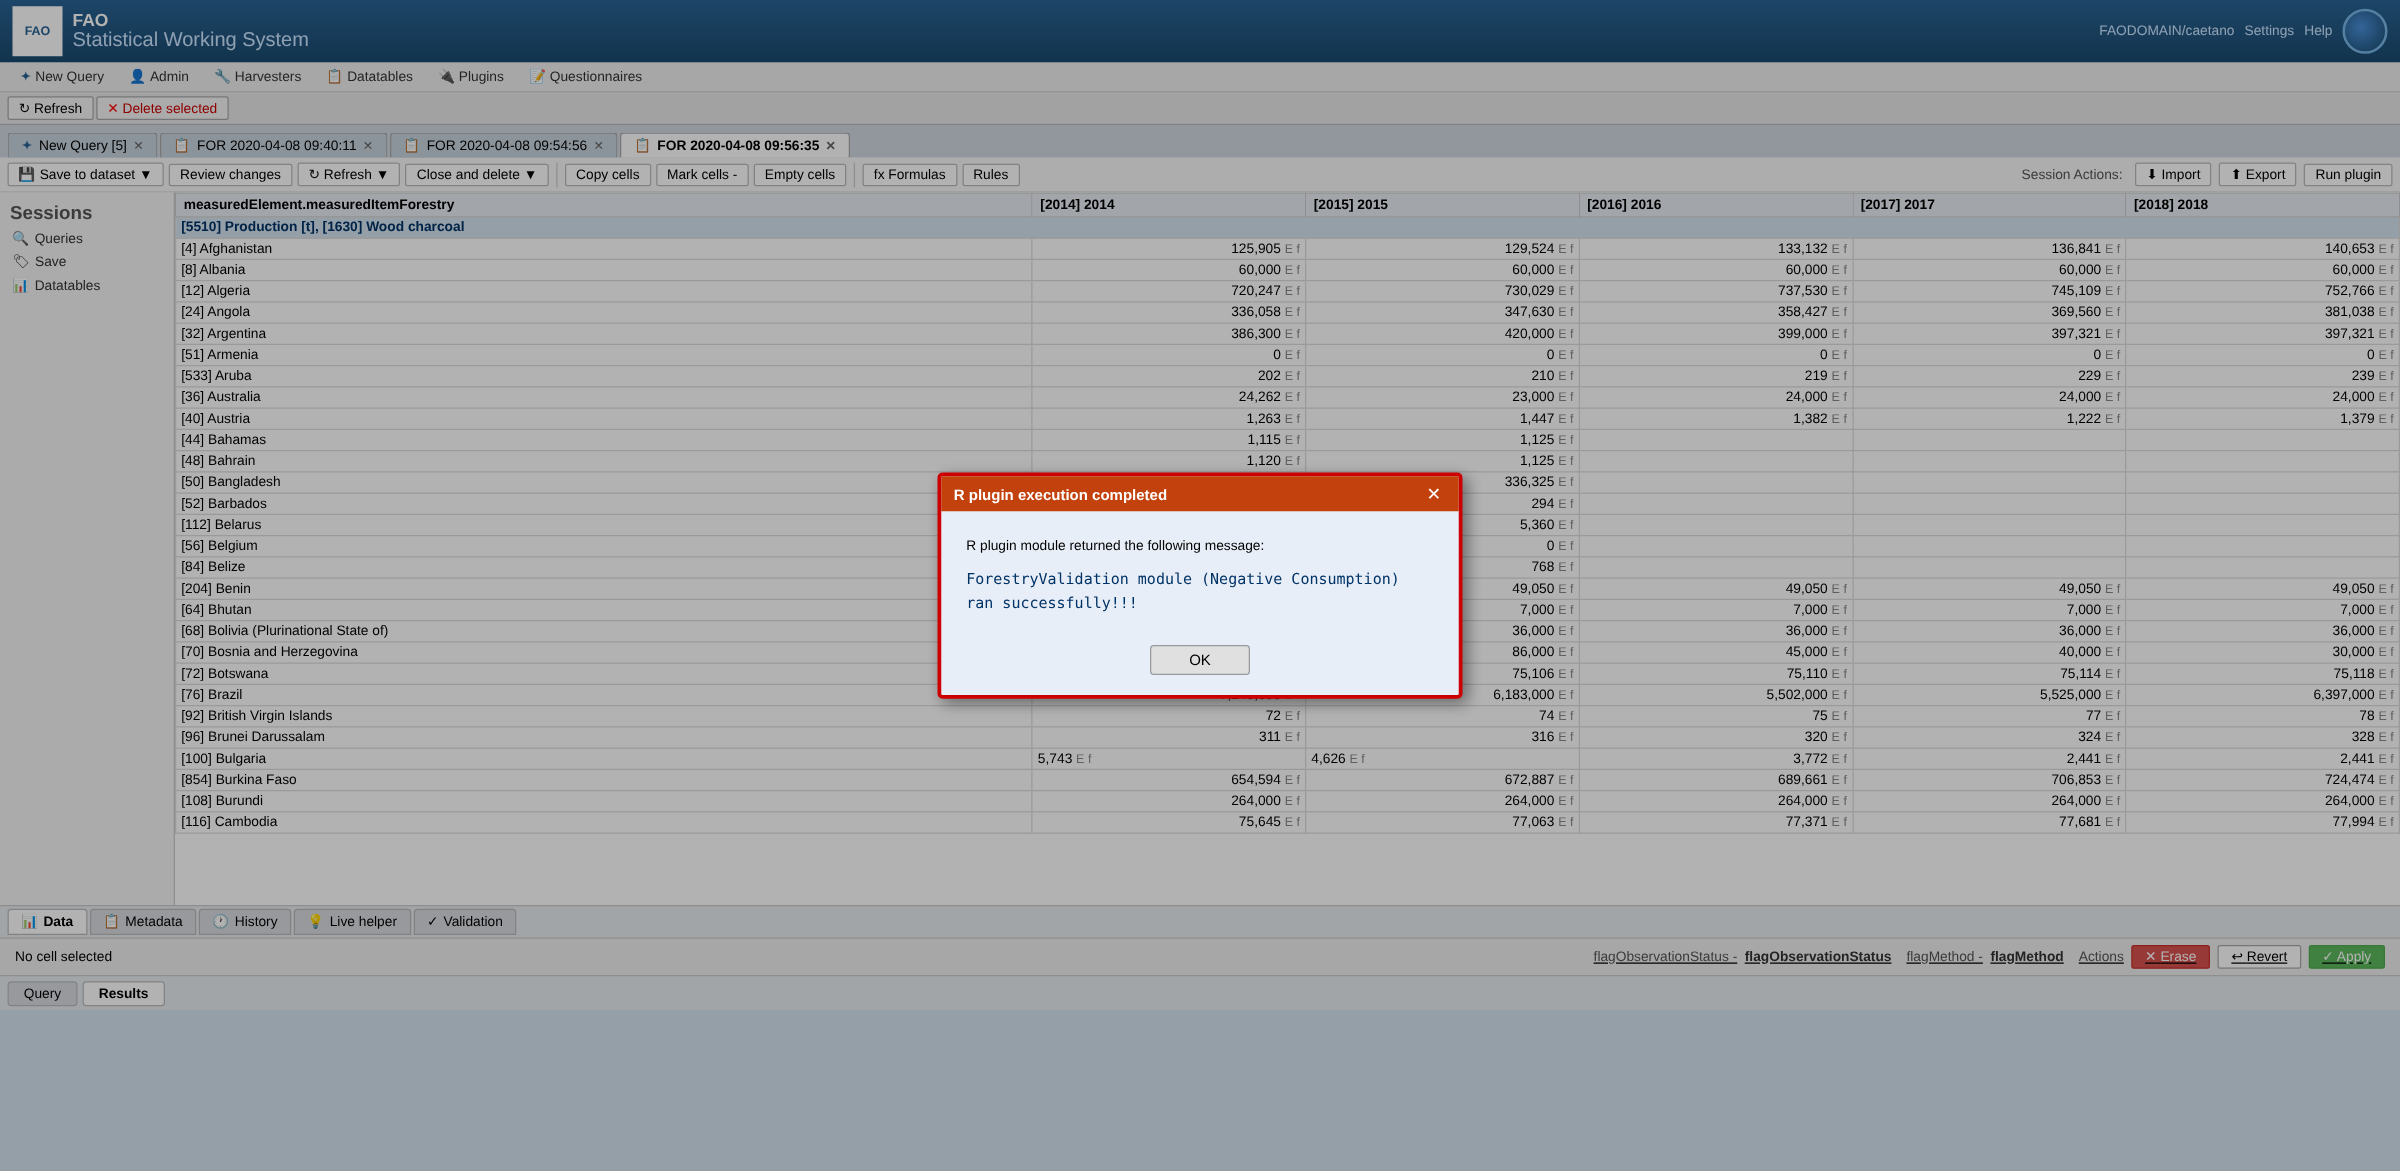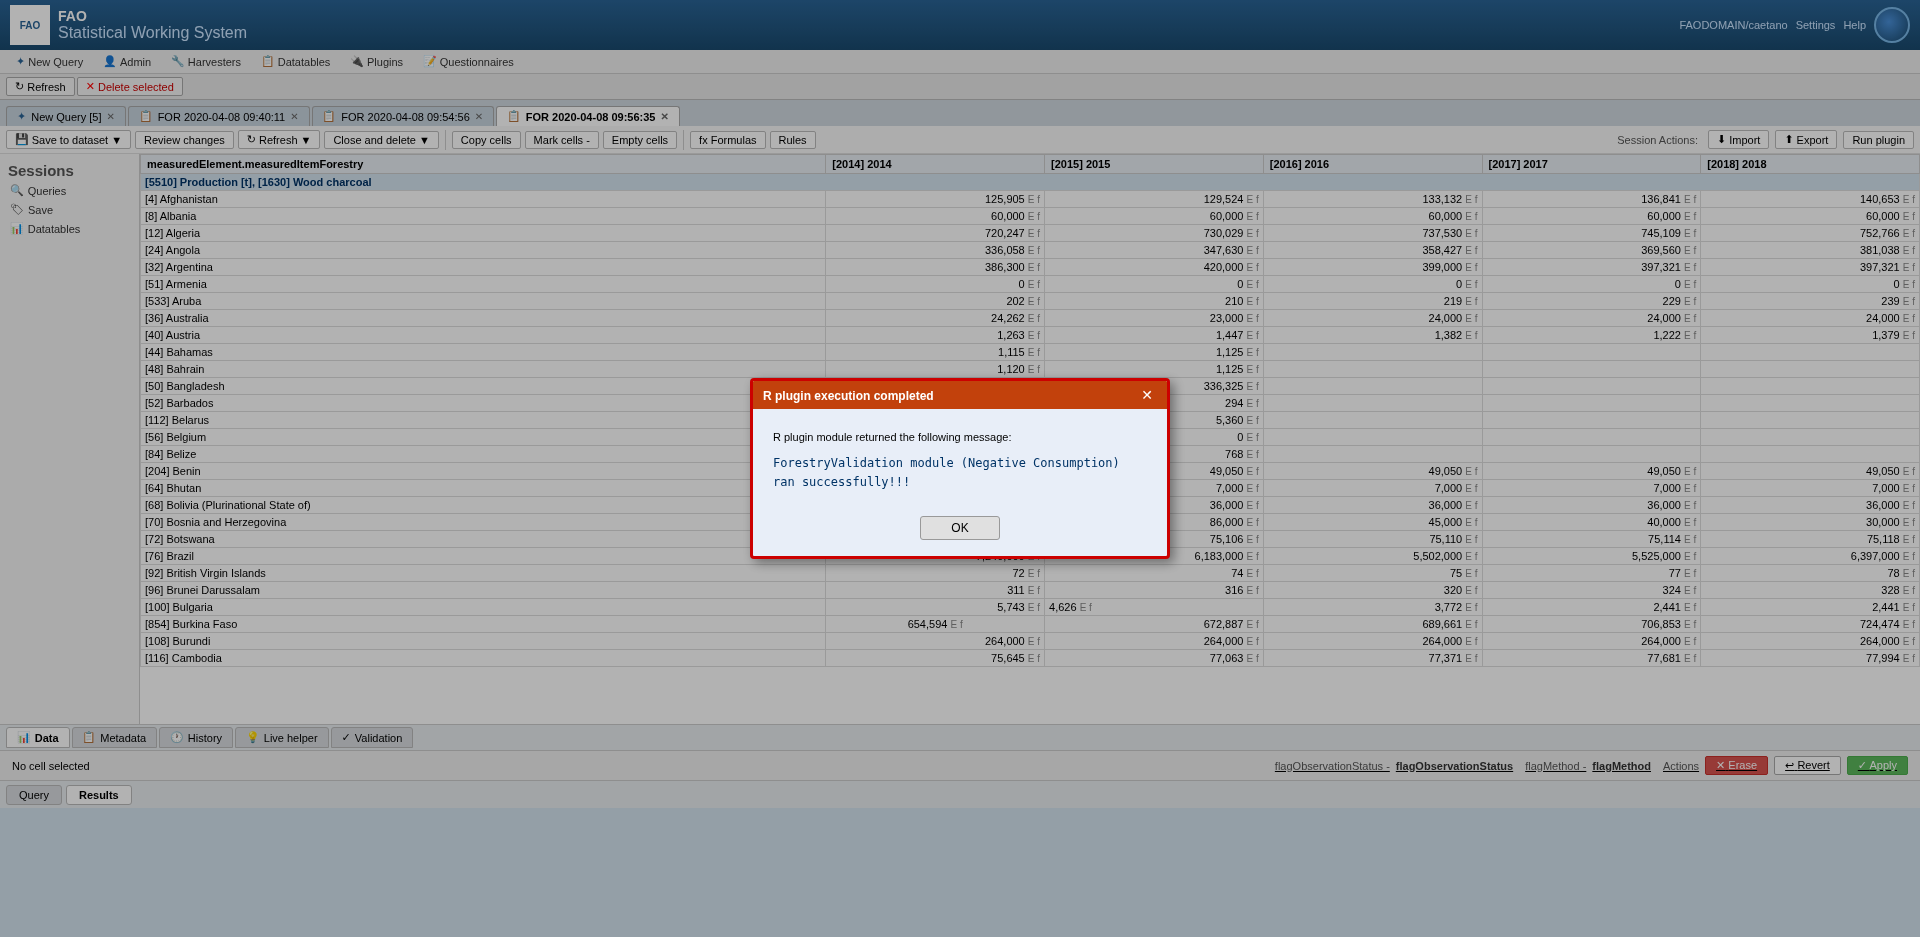--- a/index.html
+++ b/index.html
@@ -703,29 +703,29 @@
           <tr>
             <td class="row-label">[96] Brunei Darussalam</td>
             <td style="text-align: right;">311 <span style="color:#888;font-size:10px;">E f</span></td>
             <td style="text-align: right;">316 <span style="color:#888;font-size:10px;">E f</span></td>
             <td style="text-align: right;">320 <span style="color:#888;font-size:10px;">E f</span></td>
             <td style="text-align: right;">324 <span style="color:#888;font-size:10px;">E f</span></td>
             <td style="text-align: right;">328 <span style="color:#888;font-size:10px;">E f</span></td>
           </tr>
           <tr>
             <td class="row-label">[100] Bulgaria</td>
-            <td style="text-align: right;">5,743 <span style="color:#888;font-size:10px;">E f</span></td>
+            <td style="">5,743 <span style="color:#888;font-size:10px;">E f</span></td>
             <td style="">4,626 <span style="color:#888;font-size:10px;">E f</span></td>
             <td style="text-align: right;">3,772 <span style="color:#888;font-size:10px;">E f</span></td>
             <td style="text-align: right;">2,441 <span style="color:#888;font-size:10px;">E f</span></td>
             <td style="text-align: right;">2,441 <span style="color:#888;font-size:10px;">E f</span></td>
           </tr>
           <tr>
             <td class="row-label">[854] Burkina Faso</td>
-            <td style="text-align: center;">654,594 <span style="color:#888;font-size:10px;">E f</span></td>
+            <td style="text-align: right;">654,594 <span style="color:#888;font-size:10px;">E f</span></td>
             <td style="text-align: right;">672,887 <span style="color:#888;font-size:10px;">E f</span></td>
             <td style="text-align: right;">689,661 <span style="color:#888;font-size:10px;">E f</span></td>
             <td style="text-align: right;">706,853 <span style="color:#888;font-size:10px;">E f</span></td>
             <td style="text-align: right;">724,474 <span style="color:#888;font-size:10px;">E f</span></td>
           </tr>
           <tr>
             <td class="row-label">[108] Burundi</td>
             <td style="text-align: right;">264,000 <span style="color:#888;font-size:10px;">E f</span></td>
             <td style="text-align: right;">264,000 <span style="color:#888;font-size:10px;">E f</span></td>
             <td style="text-align: right;">264,000 <span style="color:#888;font-size:10px;">E f</span></td>

